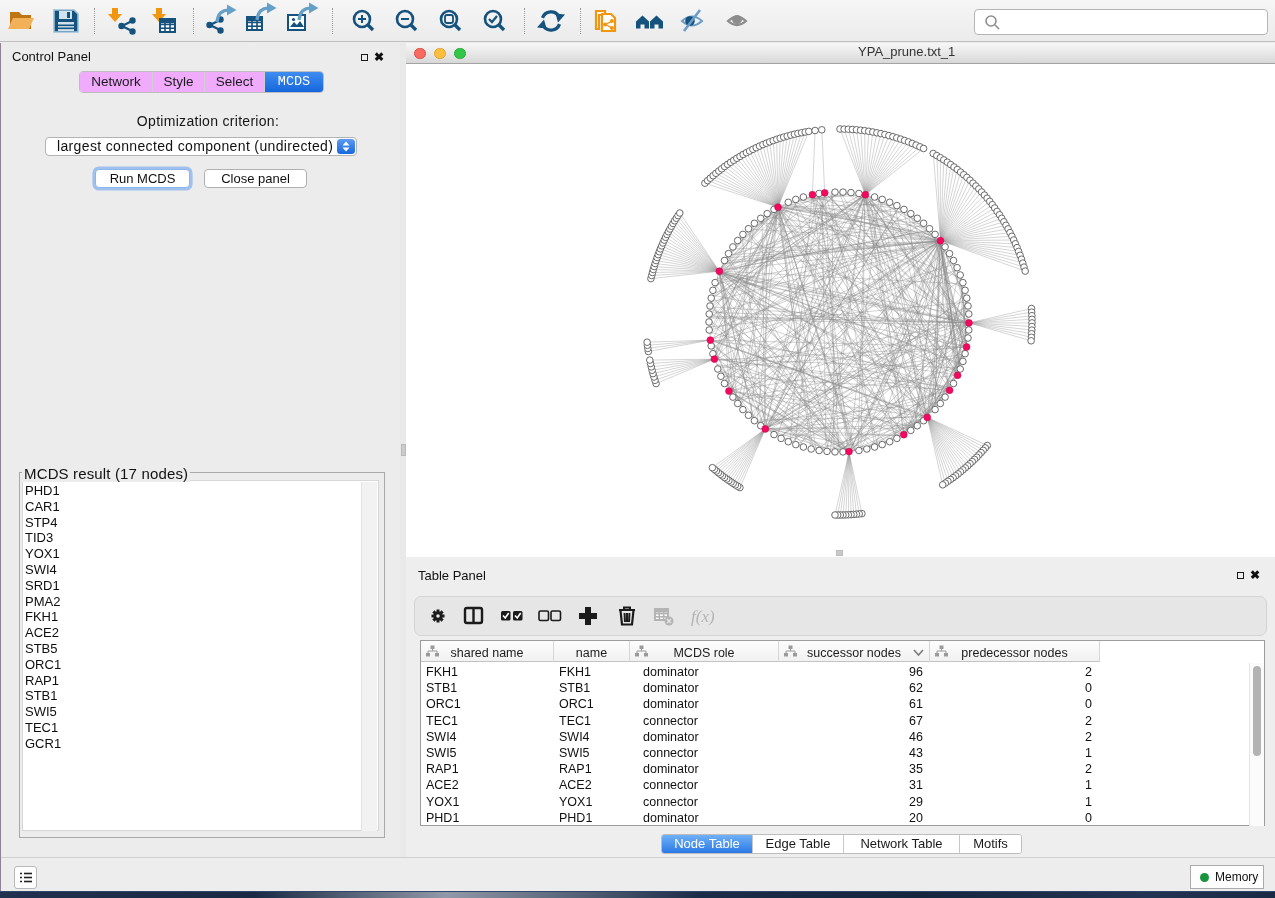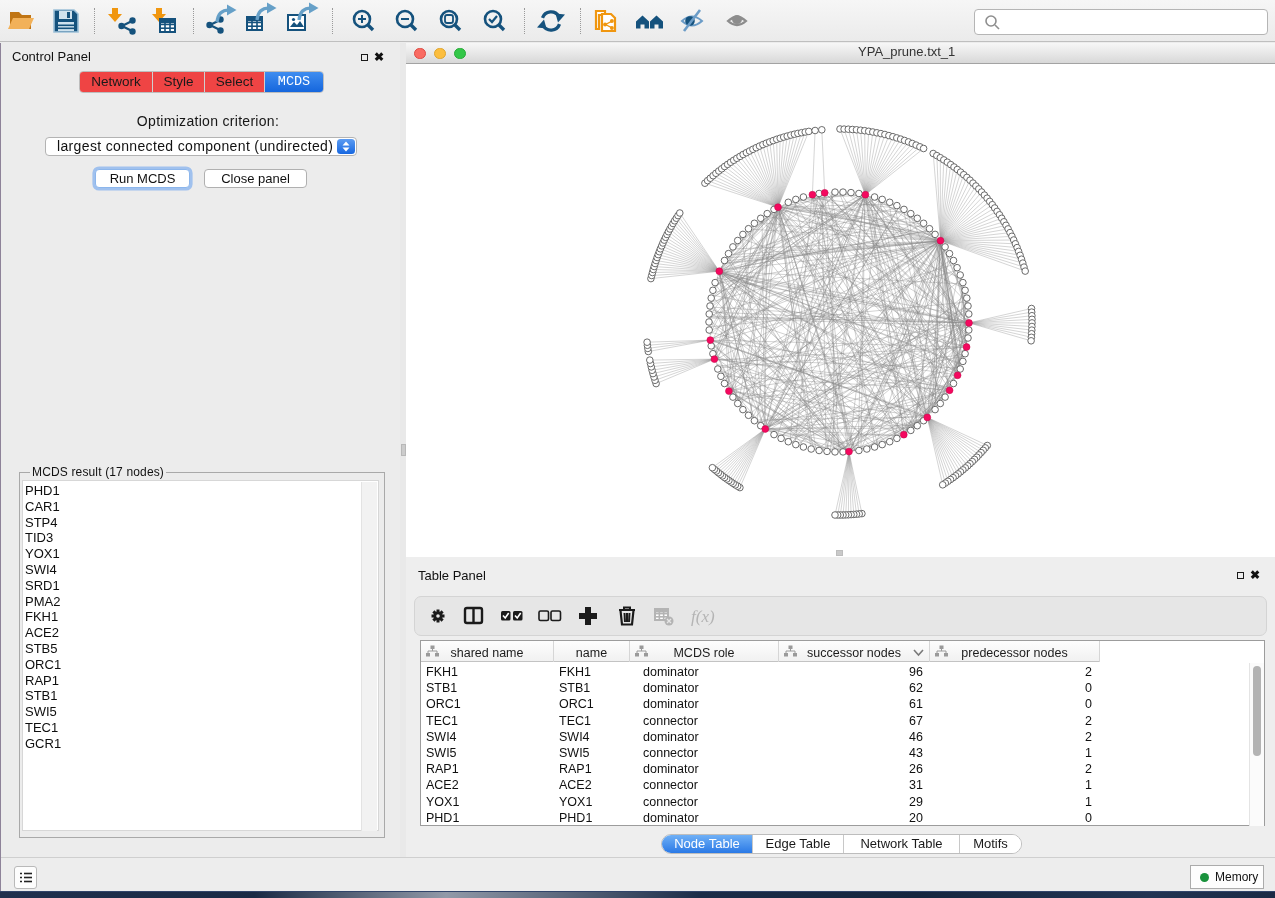--- a/index.html
+++ b/index.html
@@ -14,34 +14,34 @@
   #search { position:absolute; left:974px; top:9px; width:294px; height:26px;
     background:#fff; border:1px solid #b5b5b5; border-radius:4px; }
 
   
   #cpanel { left:0; top:43px; width:400px; height:814px; background:#ececec; }
   #cpanel .title { position:absolute; left:12px; top:6px; font-size:13px; color:#111; }
   .winbtns { position:absolute; top:7px; font-size:12px; color:#111; }
   .floatbox { display:inline-block; width:7px; height:7px; border:1.6px solid #1a1a1a; margin-right:6px; }
   .tabs { position:absolute; left:79px; top:28px; height:22px; display:flex;
     border:1px solid #bdbdbd; border-radius:4px; overflow:hidden; background:#fff; }
-  .tab { font-size:13.5px; color:#1a1a1a; text-align:center; line-height:20px; background:#ef4444;
+  .tab { font-size:13.5px; color:#1a1a1a; text-align:center; line-height:20px; background:#f0abfc;
     border-right:1px solid #cfcfcf; }
   .tab.sel { background:linear-gradient(#3f8df0,#1566dd); color:#fff; border-right:none;font-family:Liberation Mono, monospace; }
   #optlabel { position:absolute; left:0; top:70px; width:400px; text-align:center; font-size:14px; letter-spacing:.3px; color:#161616;margin-left:8px; }
   #dropdown { position:absolute; left:45px; top:94px; width:312px; height:19px; background:#fff;
     border:1px solid #b3b3b3; border-radius:4px; font-size:14px; letter-spacing:.35px; color:#111; line-height:17px; padding-left:11px; }
   #stepper { position:absolute; right:1px; top:1px; width:18px; height:15px; border-radius:3.5px;
     background:linear-gradient(#5c9cf2,#1767e0); }
   .btn { position:absolute; top:126px; height:19px; background:#fff; border:1px solid #b0b0b0;
     border-radius:4px; font-size:13px; color:#111; text-align:center; line-height:17px; }
   #runbtn { left:95px; width:95px; box-shadow:0 0 0 2.6px rgba(120,170,240,.65); border-color:#8cb6ec; }
   #closebtn { left:204px; width:103px; }
   #groupbox { position:absolute; left:19px; top:429px; width:366px; height:366px; border:1px solid #a9a9a9; }
-  #grouplabel { position:absolute; left:22px; top:422px; background:#ececec; padding:0 2px; font-size:12px; letter-spacing:.15px; color:#111;margin-left:8px; }
+  #grouplabel { position:absolute; left:22px; top:422px; background:#ececec; padding:0 2px; font-size:15px; letter-spacing:.15px; color:#111; }
   #mcdslist { position:absolute; left:2px; top:7px; width:357px; height:351px; background:#fff;
     border:1px solid #d7d7d7; font-size:13px; color:#0e0e0e; line-height:15.8px; padding:2px 0 0 2px; }
   #listscroll { position:absolute; right:1px; top:1px; width:16px; height:349px; background:#f2f2f2; border-left:1px solid #e3e3e3; }
 
   
   #vdivider { left:400px; top:43px; width:6px; height:814px; background:#e9e9e9; }
   #vhandle { position:absolute; left:0.5px; top:401px; width:5px; height:12px; background:#cccccc; border:1px solid #b8b8b8; }
 
   
   #nettitle { left:406px; top:43px; width:869px; height:21px;
@@ -59,21 +59,21 @@
   #ttable { position:absolute; left:14px; top:83px; width:845px; height:186px; background:#fff; border:1px solid #9c9c9c; }
   #thead { position:absolute; left:0; top:0; width:679px; height:21px;
     background:linear-gradient(#fdfdfd,#f1f1f1); border-bottom:1px solid #c3c3c3; }
   .hcell { position:absolute; top:0; height:21px; border-right:1px solid #d6d6d6; font-size:12.5px; color:#1c1c1c; }
   .hcell .lbl { position:absolute; top:4.5px; width:100%; text-align:center; }
   .trow { position:absolute; font-size:12.5px; color:#101010; height:16px; line-height:16px; }
   .num { text-align:right; }
   #vscroll { position:absolute; right:0px; top:22px; width:15px; height:163px; background:#fbfbfb; border-left:1px solid #e4e4e4; }
   #vthumb { position:absolute; left:3px; top:3px; width:8px; height:90px; background:#b3b3b3; border-radius:4px; }
   #segtabs { position:absolute; left:255px; top:277px; height:20px; display:flex;
-    border:1px solid #bdbdbd; border-radius:10px; overflow:hidden; background:#fff; }
+    border:1px solid #bdbdbd; border-radius:3px; overflow:hidden; background:#fff; }
   .seg { font-size:13px; color:#1a1a1a; text-align:center; line-height:18px; background:#fff; border-right:1px solid #c8c8c8; }
   .seg.sel { background:linear-gradient(#6fb0f6,#2a79e6); color:#fff; }
 
   
   #statusbar { left:0; top:857px; width:1275px; height:34px; background:#ededed; border-top:1px solid #cfcfcf; }
   #listbtn { position:absolute; left:14px; top:8px; width:23px; height:23px; background:#fdfdfd;
     border:1px solid #b9b9b9; border-radius:3px; }
   #membtn { position:absolute; left:1190px; top:7px; width:74px; height:24px; background:#fdfdfd;
     border:1px solid #ababab; font-size:12px; color:#111; }
   #wall { left:0; top:891px; width:1275px; height:7px; border-top:1px solid #31446a;
@@ -669,21 +669,21 @@
       <div class="trow num" style="left:360px;top:87.8px;width:142px">46</div>
       <div class="trow num" style="left:511px;top:87.8px;width:160px">2</div>
       <div class="trow" style="left:5px;top:104.0px;width:120px">SWI5</div>
       <div class="trow" style="left:138px;top:104.0px;width:70px">SWI5</div>
       <div class="trow" style="left:222px;top:104.0px;width:140px">connector</div>
       <div class="trow num" style="left:360px;top:104.0px;width:142px">43</div>
       <div class="trow num" style="left:511px;top:104.0px;width:160px">1</div>
       <div class="trow" style="left:5px;top:120.2px;width:120px">RAP1</div>
       <div class="trow" style="left:138px;top:120.2px;width:70px">RAP1</div>
       <div class="trow" style="left:222px;top:120.2px;width:140px">dominator</div>
-      <div class="trow num" style="left:360px;top:120.2px;width:142px">26</div>
+      <div class="trow num" style="left:360px;top:120.2px;width:142px">35</div>
       <div class="trow num" style="left:511px;top:120.2px;width:160px">2</div>
       <div class="trow" style="left:5px;top:136.4px;width:120px">ACE2</div>
       <div class="trow" style="left:138px;top:136.4px;width:70px">ACE2</div>
       <div class="trow" style="left:222px;top:136.4px;width:140px">connector</div>
       <div class="trow num" style="left:360px;top:136.4px;width:142px">31</div>
       <div class="trow num" style="left:511px;top:136.4px;width:160px">1</div>
       <div class="trow" style="left:5px;top:152.6px;width:120px">YOX1</div>
       <div class="trow" style="left:138px;top:152.6px;width:70px">YOX1</div>
       <div class="trow" style="left:222px;top:152.6px;width:140px">connector</div>
       <div class="trow num" style="left:360px;top:152.6px;width:142px">29</div>

